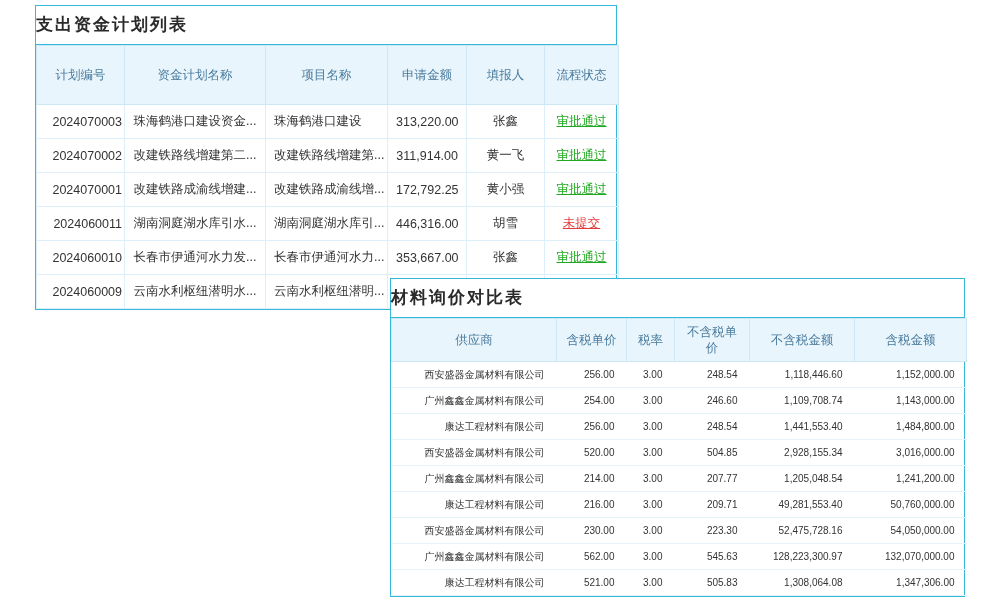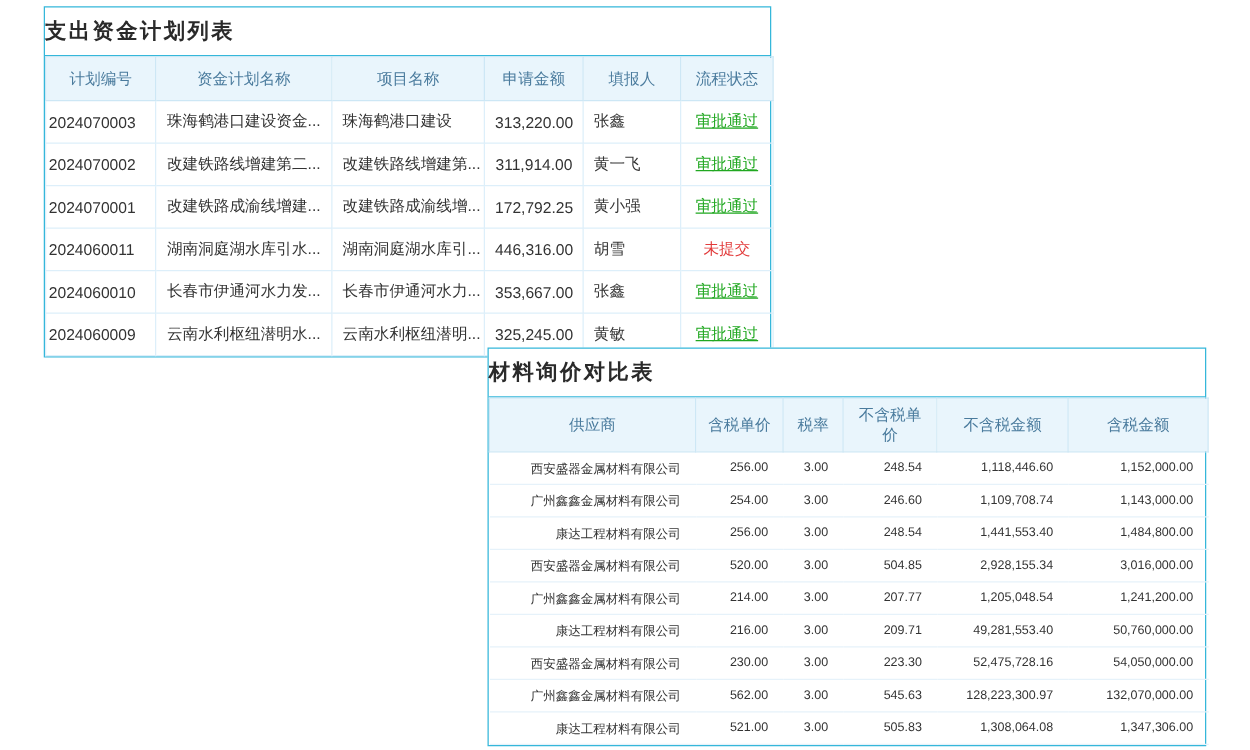--- a/index.html
+++ b/index.html
@@ -22,36 +22,36 @@
     letter-spacing:2px;
     border-bottom:1px solid #35b7da;
   }
 
   table { border-collapse:collapse; width:100%; table-layout:fixed; }
 
   
   #expense-table th {
     background:#e9f5fc; color:#4a7b9d; font-weight:normal;
     height:34px; font-size:12.5px;
-    border:1px solid #cde7f5; padding:0 4px;
+    border:1px solid #cde7f5; padding:12px 4px;
     white-space:nowrap; overflow:hidden;
   }
   #expense-table td {
     height:33px; font-size:12.5px; color:#333;
     border:1px solid #ddeffa; padding:0 8px;
     white-space:nowrap; overflow:hidden;
   }
-  .cell-id      { color:#3778bf; text-align:left; padding:0 2px !important;margin-left:40px; }
+  .cell-id      { color:#3778bf; text-align:right; padding:0 2px !important;margin-left:40px; }
   .cell-plan    { color:#3778bf; text-align:center; }
   .cell-project { color:#3778bf; text-align:left; }
   .cell-amount  { text-align:right; }
-  .cell-person  { color:#3778bf; }
+  .cell-person  { color:#3778bf; text-align:center; }
   .cell-status  { text-align:center; }
   .st-green { color:#21a821; text-decoration:underline; cursor:pointer; }
-  .st-red   { color:#e23b3b; cursor:pointer; }
+  .st-red   { color:#e23b3b; text-decoration:underline; cursor:pointer; }
 
   
   #materials-table th {
     background:#e9f5fc; color:#4a7b9d; font-weight:normal;
     height:42px; font-size:12.5px; line-height:16px;
     border:1px solid #cde7f5; padding:0 8px;
     overflow:hidden;
   }
   #materials-table td {
     height:25px; font-size:10px; color:#333;

